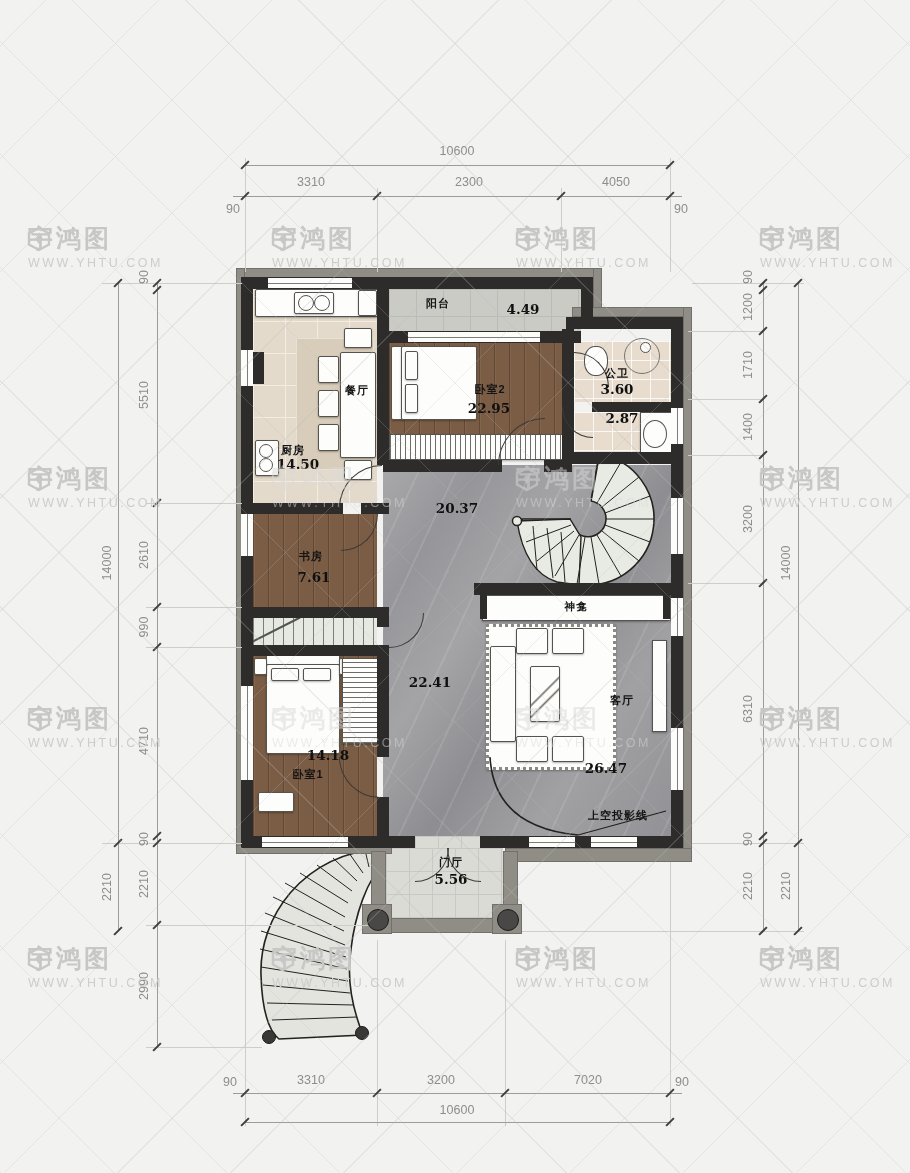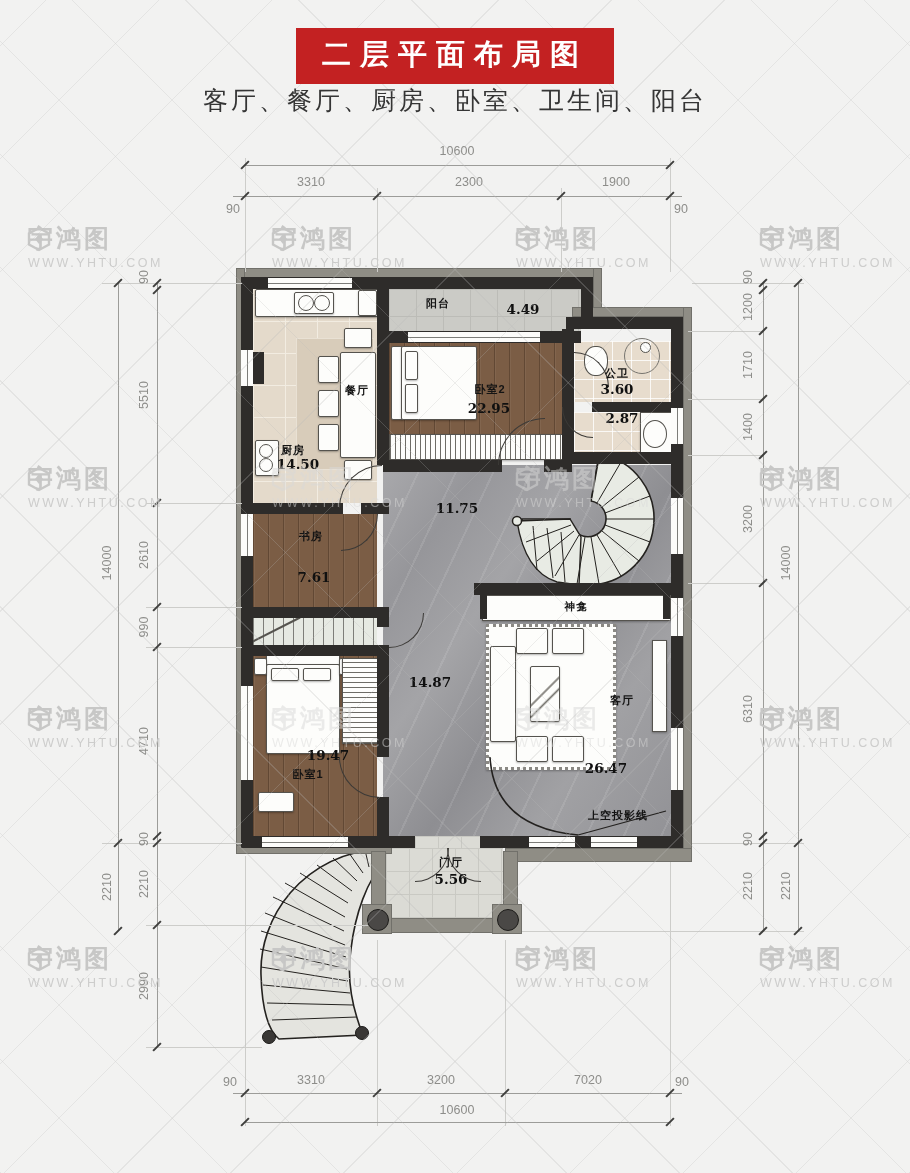--- a/index.html
+++ b/index.html
@@ -65,22 +65,20 @@
     padding:7px 26px 9px;z-index:50;white-space:nowrap;}
   .subtitle{position:absolute;left:50%;top:84px;transform:translateX(-50%);color:#353535;
     font-size:25px;letter-spacing:3px;font-weight:500;z-index:50;white-space:nowrap;}
   svg{position:absolute;overflow:visible;}
 </style>
 </head>
 <body>
 
 <div class="page">
 
-  <div class="banner">二层平面布局图</div>
-  <div class="subtitle">客厅、餐厅、厨房、卧室、卫生间、阳台</div>
 
   <div class="fl-kitchen" style="left:253px;top:289px;width:124px;height:214px;"></div>
   <div class="fl-rug" style="left:296px;top:338px;width:78px;height:132px;"></div>
   <div class="fl-balcony" style="left:389px;top:289px;width:192px;height:42px;"></div>
   <div class="fl-wood" style="left:389px;top:343px;width:173px;height:117px;"></div>
   <div class="fl-bath" style="left:574px;top:341px;width:97px;height:61px;"></div>
   <div class="fl-bath" style="left:574px;top:412px;width:97px;height:40px;"></div>
   <div class="fur" style="left:640px;top:412px;width:30px;height:40px;border-radius:0;"></div>
   <div class="fl-marble" style="left:383px;top:465px;width:288px;height:371px;"></div>
   <div class="fl-wood" style="left:253px;top:514px;width:124px;height:93px;"></div>
@@ -259,26 +257,26 @@
   <div class="rlab" style="left:438px;top:303px;">阳台</div>
   <div class="area" style="left:523px;top:309px;">4.49</div>
   <div class="rlab" style="left:357px;top:390px;">餐厅</div>
   <div class="rlab" style="left:293px;top:450px;">厨房</div>
   <div class="area" style="left:298px;top:464px;">14.50</div>
   <div class="rlab" style="left:490px;top:389px;">卧室2</div>
   <div class="area" style="left:489px;top:408px;">22.95</div>
   <div class="rlab" style="left:617px;top:373px;">公卫</div>
   <div class="area" style="left:617px;top:389px;">3.60</div>
   <div class="area" style="left:622px;top:418px;">2.87</div>
-  <div class="area" style="left:457px;top:508px;">11.75</div>
-  <div class="rlab" style="left:311px;top:536px;">书房</div>
+  <div class="area" style="left:457px;top:508px;">20.37</div>
+  <div class="rlab" style="left:311px;top:556px;">书房</div>
   <div class="area" style="left:314px;top:577px;">7.61</div>
   <div class="rlab" style="left:308px;top:774px;">卧室1</div>
-  <div class="area" style="left:328px;top:755px;">19.47</div>
-  <div class="area" style="left:430px;top:682px;">14.87</div>
+  <div class="area" style="left:328px;top:755px;">14.18</div>
+  <div class="area" style="left:430px;top:682px;">22.41</div>
   <div class="rlab" style="left:622px;top:700px;">客厅</div>
   <div class="area" style="left:606px;top:768px;">26.47</div>
   <div class="rlab" style="left:576px;top:607px;font-size:10.5px;">神龛</div>
   <div class="rlab" style="left:451px;top:862px;">门厅</div>
   <div class="area" style="left:451px;top:879px;">5.56</div>
   <div class="rlab" style="left:618px;top:815px;font-weight:bold;">上空投影线</div>
 
   <div class="ext" style="left:245px;top:158px;width:1px;height:114px;"></div>
   <div class="ext" style="left:377px;top:188px;width:1px;height:84px;"></div>
   <div class="ext" style="left:561px;top:188px;width:1px;height:84px;"></div>
@@ -306,21 +304,21 @@
   <div class="tk" style="left:245px;top:165px;"></div>
   <div class="tk" style="left:670px;top:165px;"></div>
   <div class="dlab" style="left:457px;top:151px;">10600</div>
   <div class="dlh" style="left:233px;top:196px;width:449px;"></div>
   <div class="tk" style="left:245px;top:196px;"></div>
   <div class="tk" style="left:377px;top:196px;"></div>
   <div class="tk" style="left:561px;top:196px;"></div>
   <div class="tk" style="left:670px;top:196px;"></div>
   <div class="dlab" style="left:311px;top:182px;">3310</div>
   <div class="dlab" style="left:469px;top:182px;">2300</div>
-  <div class="dlab" style="left:616px;top:182px;">1900</div>
+  <div class="dlab" style="left:616px;top:182px;">4050</div>
   <div class="dlab" style="left:233px;top:209px;">90</div>
   <div class="dlab" style="left:681px;top:209px;">90</div>
 
   <div class="dlh" style="left:233px;top:1093px;width:449px;"></div>
   <div class="tk" style="left:245px;top:1093px;"></div>
   <div class="tk" style="left:377px;top:1093px;"></div>
   <div class="tk" style="left:505px;top:1093px;"></div>
   <div class="tk" style="left:670px;top:1093px;"></div>
   <div class="dlab" style="left:311px;top:1080px;">3310</div>
   <div class="dlab" style="left:441px;top:1080px;">3200</div>

